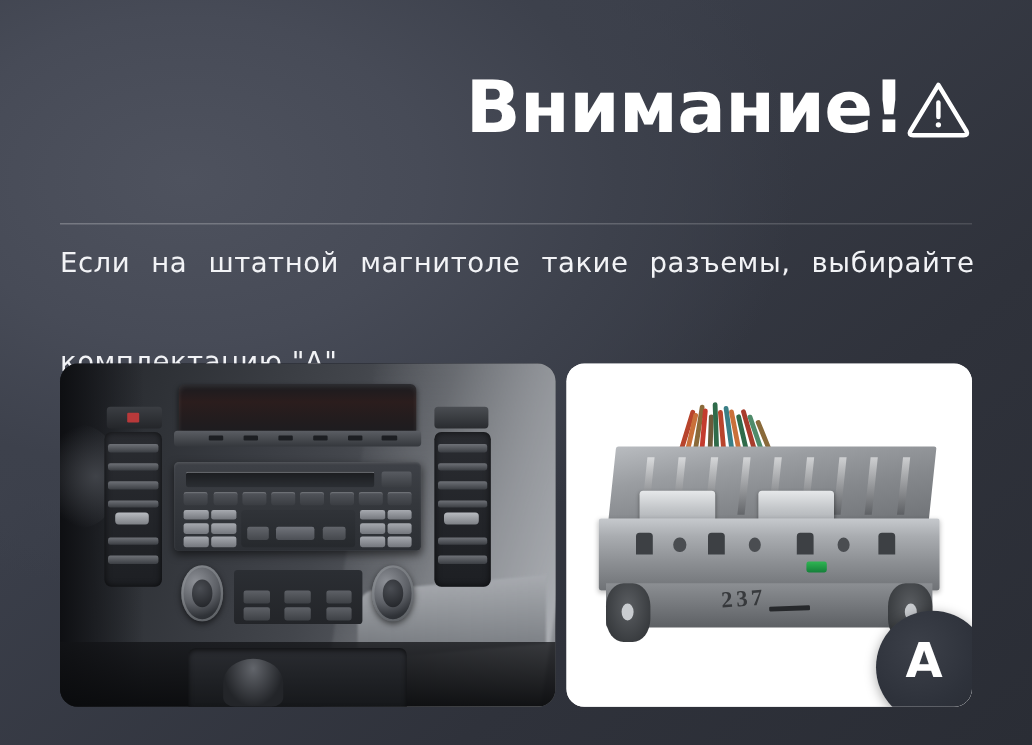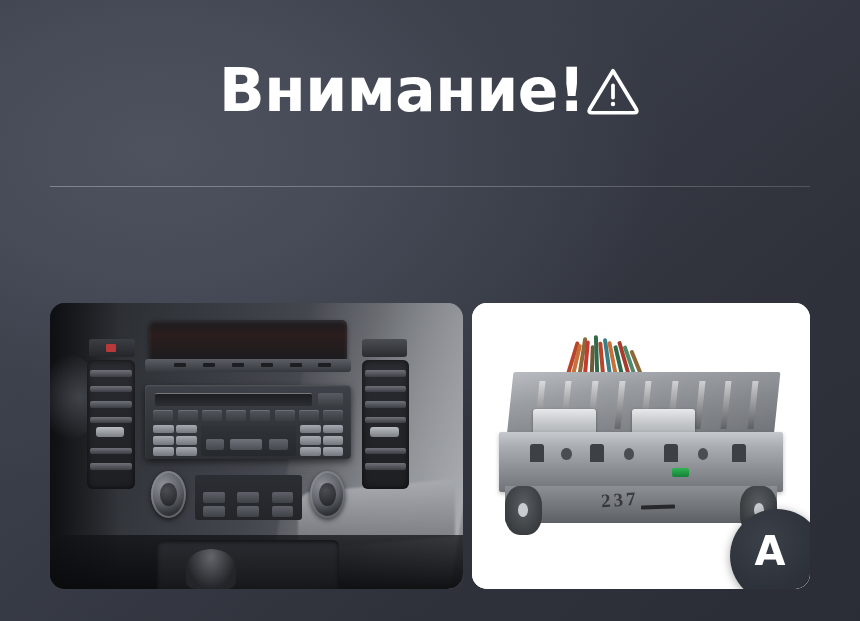--- a/index.html
+++ b/index.html
@@ -23,21 +23,21 @@
 
   
   .header {
     position: absolute;
     left: 50px;
     top: 48px;
     width: 760px;
     height: 84px;
     display: flex;
     align-items: center;
-    justify-content: center;
+    justify-content: flex-end;
   }
 
   .title {
     color: #ffffff;
     font-size: 60px;
     line-height: 1;
     font-weight: 700;
     letter-spacing: -0.5px;
     font-family: "DejaVu Sans", sans-serif;
     white-space: nowrap;
@@ -390,20 +390,24 @@
     <div class="title">Внимание!</div>
     <svg class="warn-icon" viewBox="0 0 48 48" fill="none">
       <path d="M24 7.5 L44 40.5 Q45.5 43.5 42 43.5 L6 43.5 Q2.5 43.5 4 40.5 Z" stroke="#ffffff" stroke-width="3.2" stroke-linejoin="round" fill="none"></path>
       <line x1="24" y1="20" x2="24" y2="30.5" stroke="#ffffff" stroke-width="3.2" stroke-linecap="round"></line>
       <circle cx="24" cy="36" r="1.9" fill="#ffffff"></circle>
     </svg>
   </div>
 
   <div class="divider"></div>
 
+  <div class="body-text">
+    <span class="line-1">Если на штатной магнитоле такие разъемы, выбирайте</span>
+    <span class="line-2">комплектацию "А".</span>
+  </div>
 
   <div class="photos">
 
     <div class="photo photo-left">
       <div class="dash">
         <div class="dash-left-dark"></div>
         <div class="steering-hint"></div>
         <div class="dash-right-trim"></div>
         <div class="dash-lower-shelf"></div>
 

